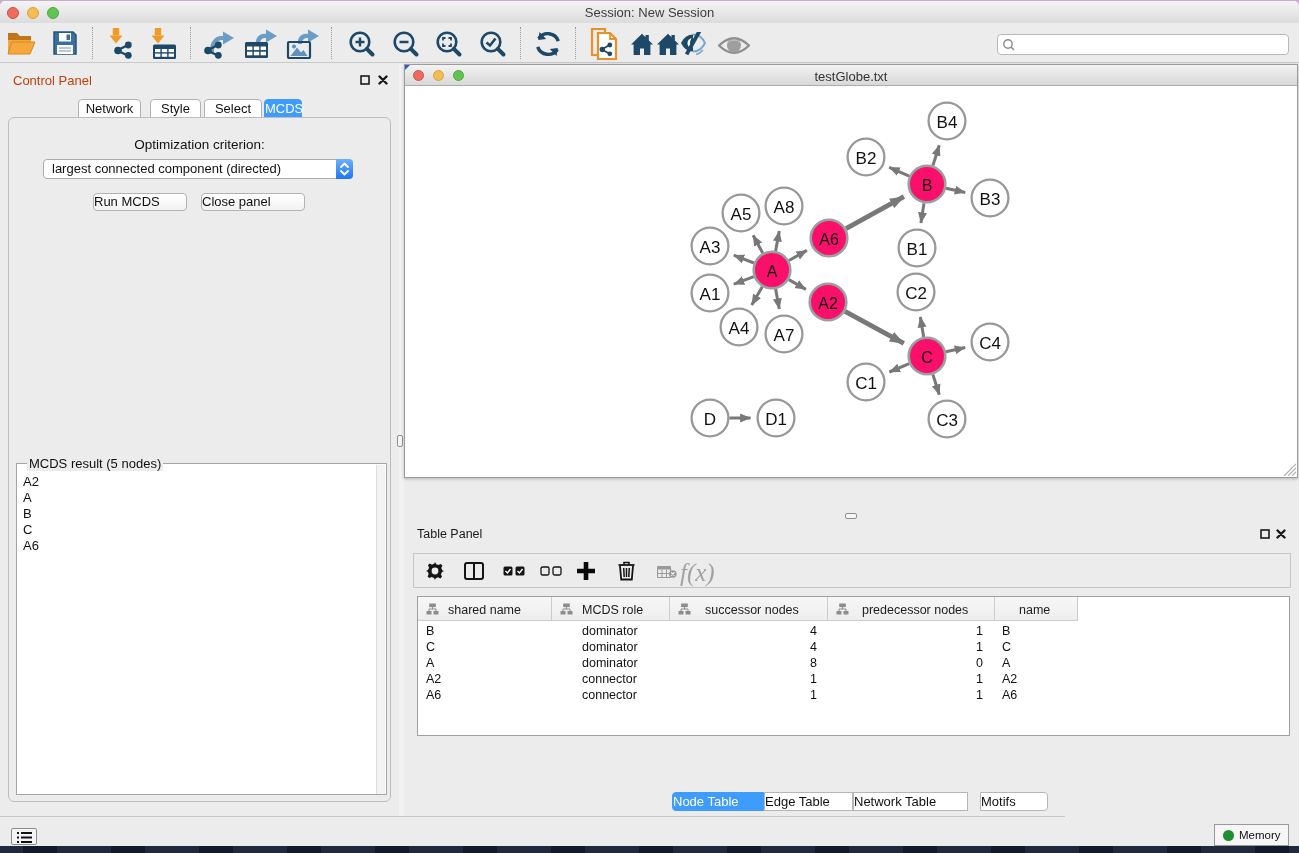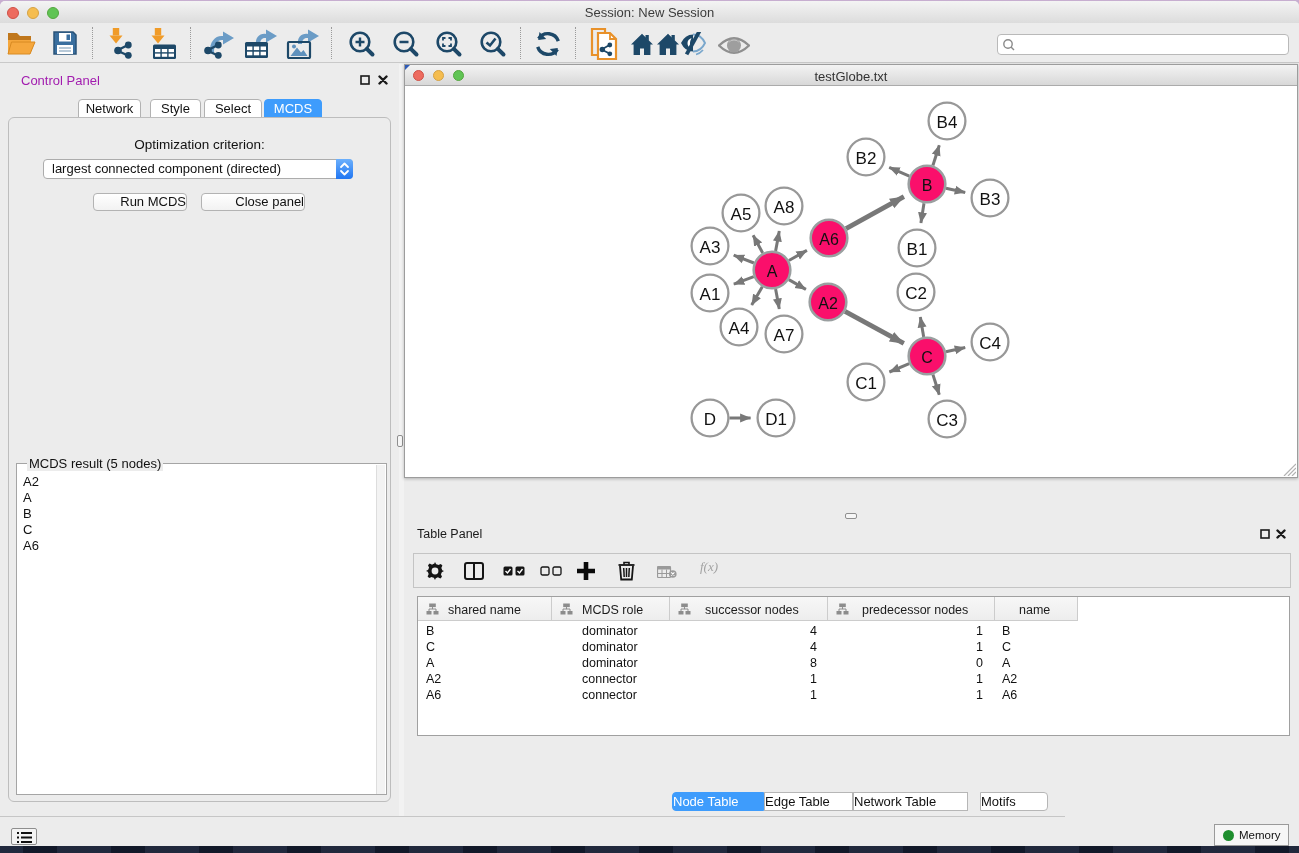--- a/index.html
+++ b/index.html
@@ -8,29 +8,29 @@
 #app{position:absolute;left:0;top:1px;width:1299px;height:845px;background:#ececec;border-radius:5px 5px 0 0;overflow:hidden}
 #titlebar{position:absolute;left:0;top:0;width:1299px;height:23px;background:linear-gradient(#f4f4f4,#dcdcdc);border-bottom:1px solid #aaa;border-radius:5px 5px 0 0}
 .tl{position:absolute;top:6px;width:12px;height:12px;border-radius:50%}
 #title{position:absolute;top:4px;width:100%;text-align:center;font-size:13px;color:#3c3c3c}
 #toolbar{position:absolute;left:0;top:22px;width:1299px;height:40px;background:#ececec;border-bottom:1px solid #c9c9c9}
 .tsep{position:absolute;top:4px;height:32px;width:0;border-left:1px dotted #9a9a9a}
 .ticon{position:absolute;top:4px}
 #searchbox{position:absolute;left:997px;top:11px;width:292px;height:21px;background:#fff;border:1px solid #b9b9b9;border-radius:4px}
 
 #cpanel{position:absolute;left:0;top:63px;width:399px;height:752px;background:#ececec}
-#cp-title{position:absolute;left:21px;top:9px;font-size:13px;color:#a21caf}
+#cp-title{position:absolute;left:13px;top:9px;font-size:13px;color:#c2410c}
 .wicon{position:absolute;top:11px;width:10px;height:10px}
 .tab{position:absolute;top:35px;height:19px;background:#fff;border:1px solid #b2b2b2;border-radius:4px 4px 0 0;font-size:13px;text-align:center;color:#111;line-height:18px}
 .tab.sel{background:#3e9cfc;color:#fff;border-color:#3e9cfc}
 #cp-body{position:absolute;left:8px;top:53px;width:383px;height:685px;border:1px solid #bdbdbd;border-radius:6px;background:#ececec}
 #optlabel{position:absolute;left:0;top:73px;width:100%;text-align:center;font-size:13.5px;color:#111}
 #dropdown{position:absolute;left:43px;top:95px;width:310px;height:20px;background:#fff;border:1px solid #acacac;border-radius:4px;font-size:13px;color:#111;line-height:18px;padding-left:8px}
 #dd-step{position:absolute;right:-1px;top:-1px;width:17px;height:20px;border-radius:0 4px 4px 0;background:linear-gradient(#6cb0fc,#2076f2)}
-.cbtn{position:absolute;top:129px;height:18px;background:linear-gradient(#fff,#f2f2f2);border:1px solid #b3b3b3;border-radius:4px;font-size:13px;color:#111;text-align:right;line-height:16px}
+.cbtn{position:absolute;top:129px;height:18px;background:linear-gradient(#fff,#f2f2f2);border:1px solid #b3b3b3;border-radius:4px;font-size:13px;color:#111;text-align:left;line-height:16px}
 #fieldset{position:absolute;left:16px;top:399px;width:371px;height:332px;border:1px solid #a5a5a5;background:#fff}
 #fs-legend{position:absolute;left:10px;top:-8px;background:#ececec;font-size:13px;color:#111;padding:0 2px}
 #fs-scroll{position:absolute;right:1px;top:1px;width:9px;height:329px;background:#f3f3f3;border-left:1px solid #ddd}
 #fs-list{position:absolute;left:6px;top:10px;font-size:13px;color:#111;line-height:16px}
 
 #netwin{position:absolute;left:404px;top:63px;width:894px;height:414px;background:#fff;border:1px solid #9c9c9c;box-shadow:0 1px 3px rgba(0,0,0,.25)}
 #net-tb{position:absolute;left:0;top:0;width:892px;height:21px;background:linear-gradient(#f3f3f3,#d8d8d8);border-bottom:1px solid #ababab}
 .tln{position:absolute;top:5px;width:11px;height:11px;border-radius:50%}
 #net-title{position:absolute;top:4px;width:100%;text-align:center;font-size:13px;color:#333}
 #net-grip{position:absolute;right:1px;bottom:1px;width:16px;height:16px}
@@ -213,21 +213,21 @@
     <div id="cp-title">Control Panel</div>
     <svg class="wicon" style="left:360px" width="10" height="10" viewBox="0 0 10 10">
         <rect x="1" y="1" width="8" height="8" fill="none" stroke="#1a1a1a" stroke-width="1.6"></rect>
       </svg>
     <svg class="wicon" style="left:378px" width="10" height="10" viewBox="0 0 10 10">
         <path d="M1.5 1.5 L8.5 8.5 M8.5 1.5 L1.5 8.5" stroke="#1a1a1a" stroke-width="2.4" stroke-linecap="round"></path>
       </svg>
     <div class="tab" style="left:78px;width:63px">Network</div>
     <div class="tab" style="left:150px;width:51px">Style</div>
     <div class="tab" style="left:204px;width:58px">Select</div>
-    <div class="tab sel" style="left:264px;width:58px">MCDS</div>
+    <div class="tab sel" style="left:264px;width:38px">MCDS</div>
     <div id="cp-body"></div>
     <div id="optlabel">Optimization criterion:</div>
     <div id="dropdown">largest connected component (directed)
       <div id="dd-step">
           <svg width="17" height="20" viewBox="0 0 17 20">
             <path d="M5 8 L8.5 4.5 L12 8" fill="none" stroke="#fff" stroke-width="1.8" stroke-linecap="round" stroke-linejoin="round"></path>
             <path d="M5 12 L8.5 15.5 L12 12" fill="none" stroke="#fff" stroke-width="1.8" stroke-linecap="round" stroke-linejoin="round"></path>
           </svg>
         </div>
     </div>
@@ -384,21 +384,21 @@
       <svg class="abs" style="left:243px;top:12px" width="20" height="12" viewBox="0 0 20 12">
           <rect x="0.5" y="0.5" width="13" height="11" rx="1" fill="none" stroke="#9a9a9a" stroke-width="1.2"></rect>
           <rect x="0.5" y="0.5" width="13" height="3" fill="#9a9a9a"></rect>
           <line x1="5" y1="3.5" x2="5" y2="11.5" stroke="#9a9a9a"></line>
           <line x1="9.5" y1="3.5" x2="9.5" y2="11.5" stroke="#9a9a9a"></line>
           <line x1="0.5" y1="7.5" x2="13.5" y2="7.5" stroke="#9a9a9a"></line>
           <circle cx="15.8" cy="8" r="3.8" fill="#9a9a9a"></circle>
           <path d="M14.2 6.4l3.2 3.2M17.4 6.4l-3.2 3.2" stroke="#fff" stroke-width="1.1"></path>
         </svg>
 
-      <div class="abs" style="left:286px;top:5px;font-family:'Liberation Serif',serif;font-style:italic;font-size:13px;color:#a2a2a2">f(x)</div>
+      <div class="abs" style="left:266px;top:5px;font-family:'Liberation Serif',serif;font-style:italic;font-size:25px;color:#a2a2a2">f(x)</div>
     </div>
     <div id="tbl">
       <div class="th" style="left:0;width:134px">
           <svg class="treeic" style="left:8px" width="13" height="12" viewBox="0 0 13 12">
             <rect x="3.2" y="0.5" width="6.6" height="3.6" fill="#8c8c8c"></rect>
             <rect x="0.5" y="8" width="5" height="3.5" fill="#8c8c8c"></rect>
             <rect x="7.5" y="8" width="5" height="3.5" fill="#8c8c8c"></rect>
             <path d="M6.5 4.1v2M3 8V6h7v2" stroke="#8c8c8c" fill="none"></path>
           </svg>
           <span style="left:30px">shared name</span>

